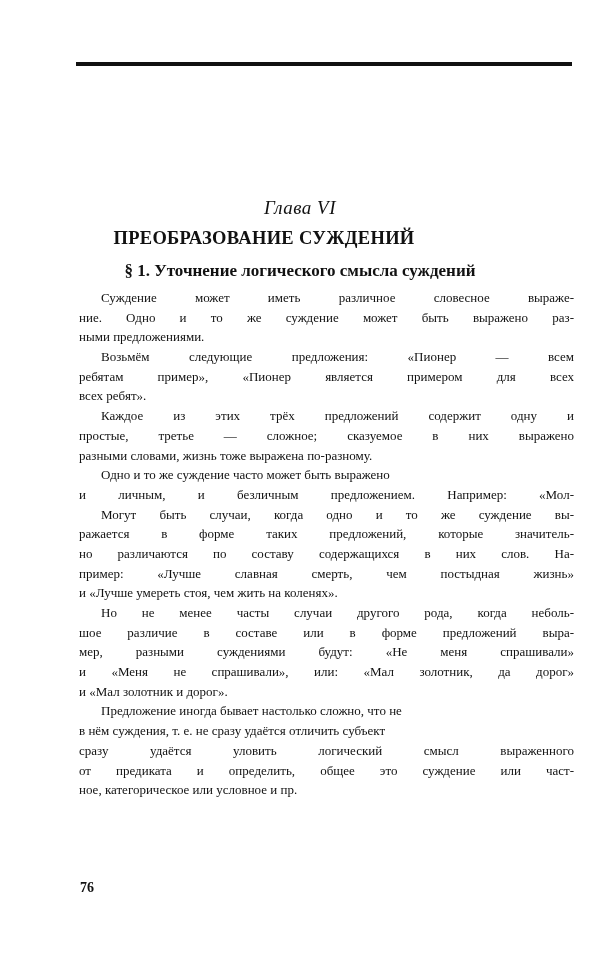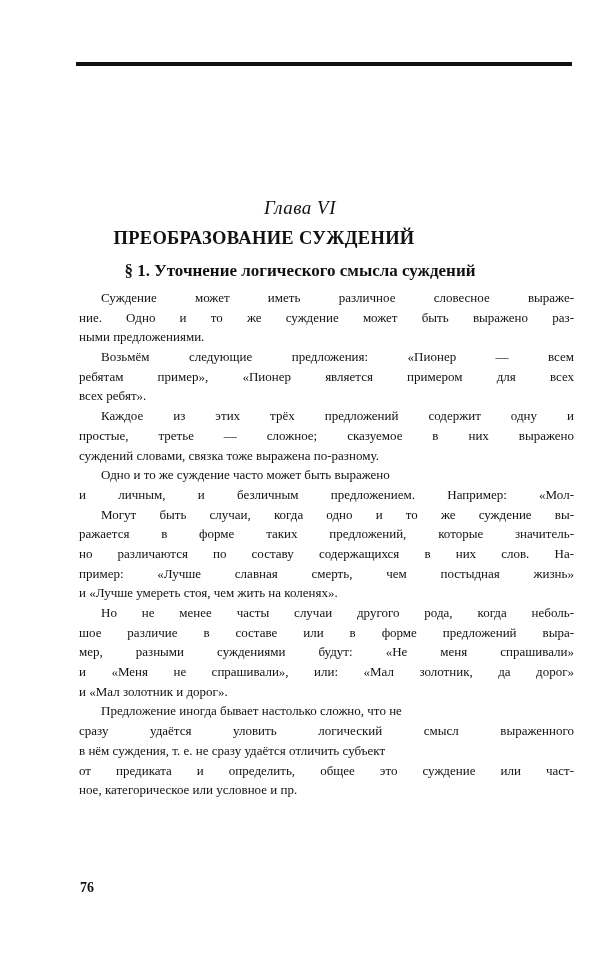--- a/index.html
+++ b/index.html
@@ -39,21 +39,21 @@
 
   <div>
     <div class="line indent">Возьмём следующие предложения: «Пионер — всем</div>
     <div class="line">ребятам пример», «Пионер является примером для всех</div>
     <div class="line last">всех  ребят».</div>
   </div>
 
   <div>
     <div class="line indent">Каждое из этих трёх предложений содержит одну  и</div>
     <div class="line">простые, третье — сложное;  сказуемое в них выражено</div>
-    <div class="line last">суждений словами, связка тоже выражена  по-разному.</div>
+    <div class="line last">разными словами, жизнь тоже выражена  по-разному.</div>
   </div>
 
   <div>
     <div class="line indent" style="text-align-last:left">Одно и то же суждение часто может быть выражено</div>
     <div class="line">и личным, и безличным предложением. Например: «Мол-</div>
   </div>
 
   <div>
     <div class="line indent">Могут быть случаи, когда одно и то же суждение вы-</div>
     <div class="line">ражается в форме таких предложений, которые значитель-</div>
@@ -65,20 +65,20 @@
   <div>
     <div class="line indent">Но не менее часты случаи другого рода, когда неболь-</div>
     <div class="line">шое различие в составе или в форме предложений выра-</div>
     <div class="line">мер, разными суждениями будут: «Не меня спрашивали»</div>
     <div class="line">и «Меня не спрашивали», или: «Мал золотник, да дорог»</div>
     <div class="line last">и «Мал золотник и дорог».</div>
   </div>
 
   <div>
     <div class="line indent" style="text-align-last:left">Предложение иногда бывает настолько сложно, что не</div>
+    <div class="line" style="text-align-last:left">в нём суждения, т. е. не сразу удаётся отличить субъект</div>
     <div class="line">сразу удаётся уловить логический  смысл  выраженного</div>
-    <div class="line" style="text-align-last:left">в нём суждения, т. е. не сразу удаётся отличить субъект</div>
     <div class="line">от предиката и определить, общее это суждение или част-</div>
     <div class="line last">ное, категорическое или условное и пр.</div>
   </div>
 </div>
 
 <div class="pagenum">76</div>
 
 </body></html>

